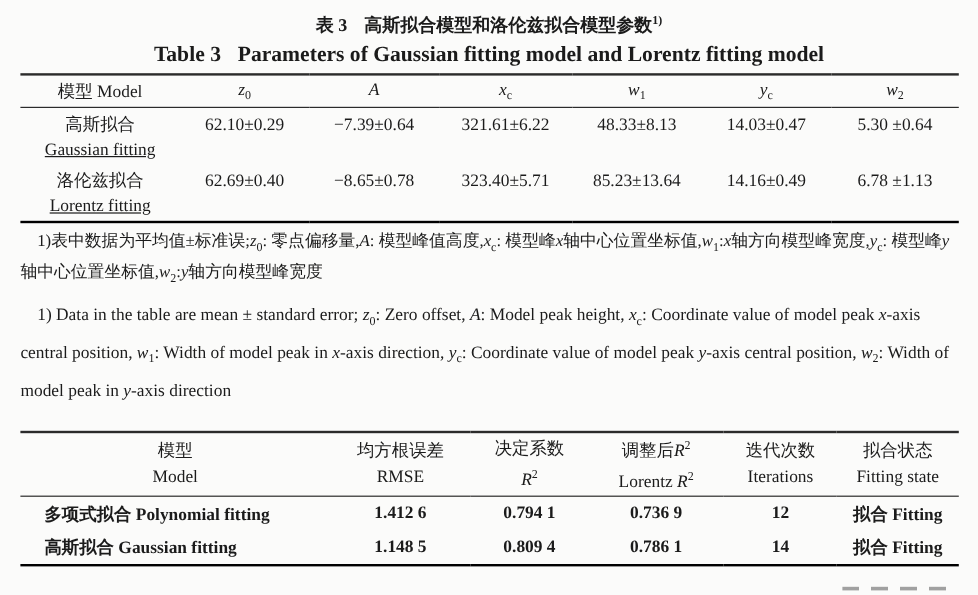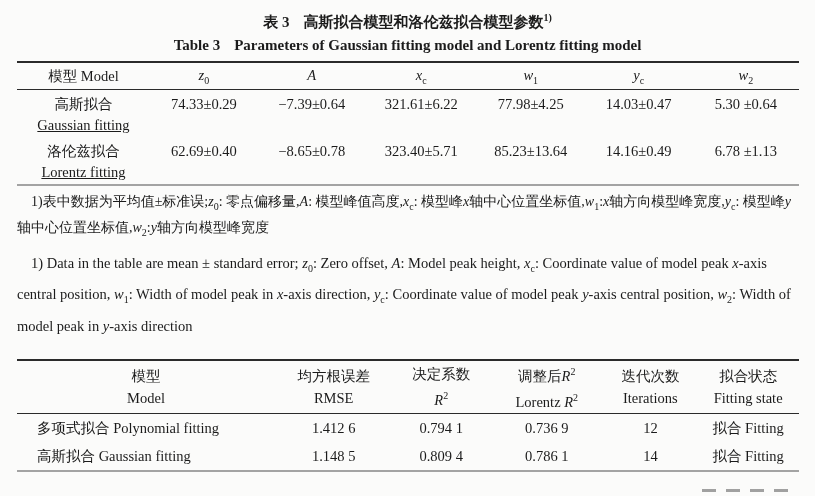--- a/index.html
+++ b/index.html
@@ -9,26 +9,26 @@
     height: 496px;
     background: #fbfbfa;
     overflow: hidden;
     font-family: "Liberation Serif", "DejaVu Serif", serif;
     color: #1b1b1b;
   }
   .page { position: relative; width: 815px; height: 496px; }
 
   .caption { text-align: center; font-weight: bold; }
   .caption-zh { font-size: 15px; padding-top: 8px; line-height: 20px; }
-  .caption-en { font-size: 15px; line-height: 20px; margin-top: 3px; }
+  .caption-en { font-size: 18px; line-height: 20px; margin-top: 3px; }
   .cap-gap { display: inline-block; width: 14px; }
   sup.cap-sup { font-size: 10px; }
 
   table { border-collapse: collapse; width: 782px; margin-left: 17px; table-layout: fixed; }
-  .rule-table { border-top: 2px solid #2b2b2b; border-bottom: 2px solid #a3a3a3; }
+  .rule-table { border-top: 2px solid #2b2b2b; border-bottom: 2px solid #000000; }
 
   
   .t3 { margin-top: 6px; font-size: 14.5px; }
   .t3 thead tr { border-bottom: 1px solid #2b2b2b; }
   .t3 th { font-weight: normal; height: 26px; text-align: center; vertical-align: middle; padding: 0; }
   .t3 td { text-align: center; vertical-align: top; padding: 0; }
   .t3 .val { line-height: 22px; padding-top: 3px; }
   .t3 .model-zh { line-height: 22px; padding-top: 3px; }
   .t3 .model-en { line-height: 20px; padding-bottom: 2px; text-decoration: underline; }
   .t3 sub, .t4 sub { font-size: 10px; }
@@ -39,21 +39,21 @@
   .fn-zh { font-size: 14px; line-height: 21px; margin-top: 5px; text-indent: 14px; }
   .fn-en { font-size: 14.5px; line-height: 26px; margin-top: 7px; text-indent: 14px; }
   .footnote sub { font-size: 10px; }
 
   
   .t4-block { margin-top: 20px; }
   .t4 { font-size: 14.5px; }
   .t4 thead tr { border-bottom: 1px solid #2b2b2b; }
   .t4 th { font-weight: normal; text-align: center; vertical-align: middle; padding: 0; }
   .t4 .h-line { line-height: 22px; }
-  .t4 td { height: 28px; text-align: center; vertical-align: middle; padding: 0; }
+  .t4 td { height: 28px; text-align: center; vertical-align: middle; padding: 0; font-weight: bold; }
   .t4 td.model-col { text-align: left; padding-left: 20px; }
   sup.r2 { font-size: 10px; }
 
   
   .artifact-dashes {
     position: absolute;
     left: 702px; top: 489px; width: 96px; height: 3px;
     background: repeating-linear-gradient(90deg, #8a8a8a 0 14px, transparent 14px 24px);
     opacity: 0.8;
   }
@@ -96,30 +96,30 @@
         <th><span class="varname">w</span><sub>2</sub></th>
       </tr>
     </thead>
     <tbody>
       <tr>
         <td>
           <div class="model-zh">高斯拟合</div>
           <div class="model-en">Gaussian fitting</div>
         </td>
         <td>
-            <div class="val">74.33±0.29</div>
+            <div class="val">62.10±0.29</div>
           </td>
         <td>
             <div class="val">−7.39±0.64</div>
           </td>
         <td>
             <div class="val">321.61±6.22</div>
           </td>
         <td>
-            <div class="val">77.98±4.25</div>
+            <div class="val">48.33±8.13</div>
           </td>
         <td>
             <div class="val">14.03±0.47</div>
           </td>
         <td>
             <div class="val">5.30 ±0.64</div>
           </td>
       </tr>
       <tr>
         <td>

